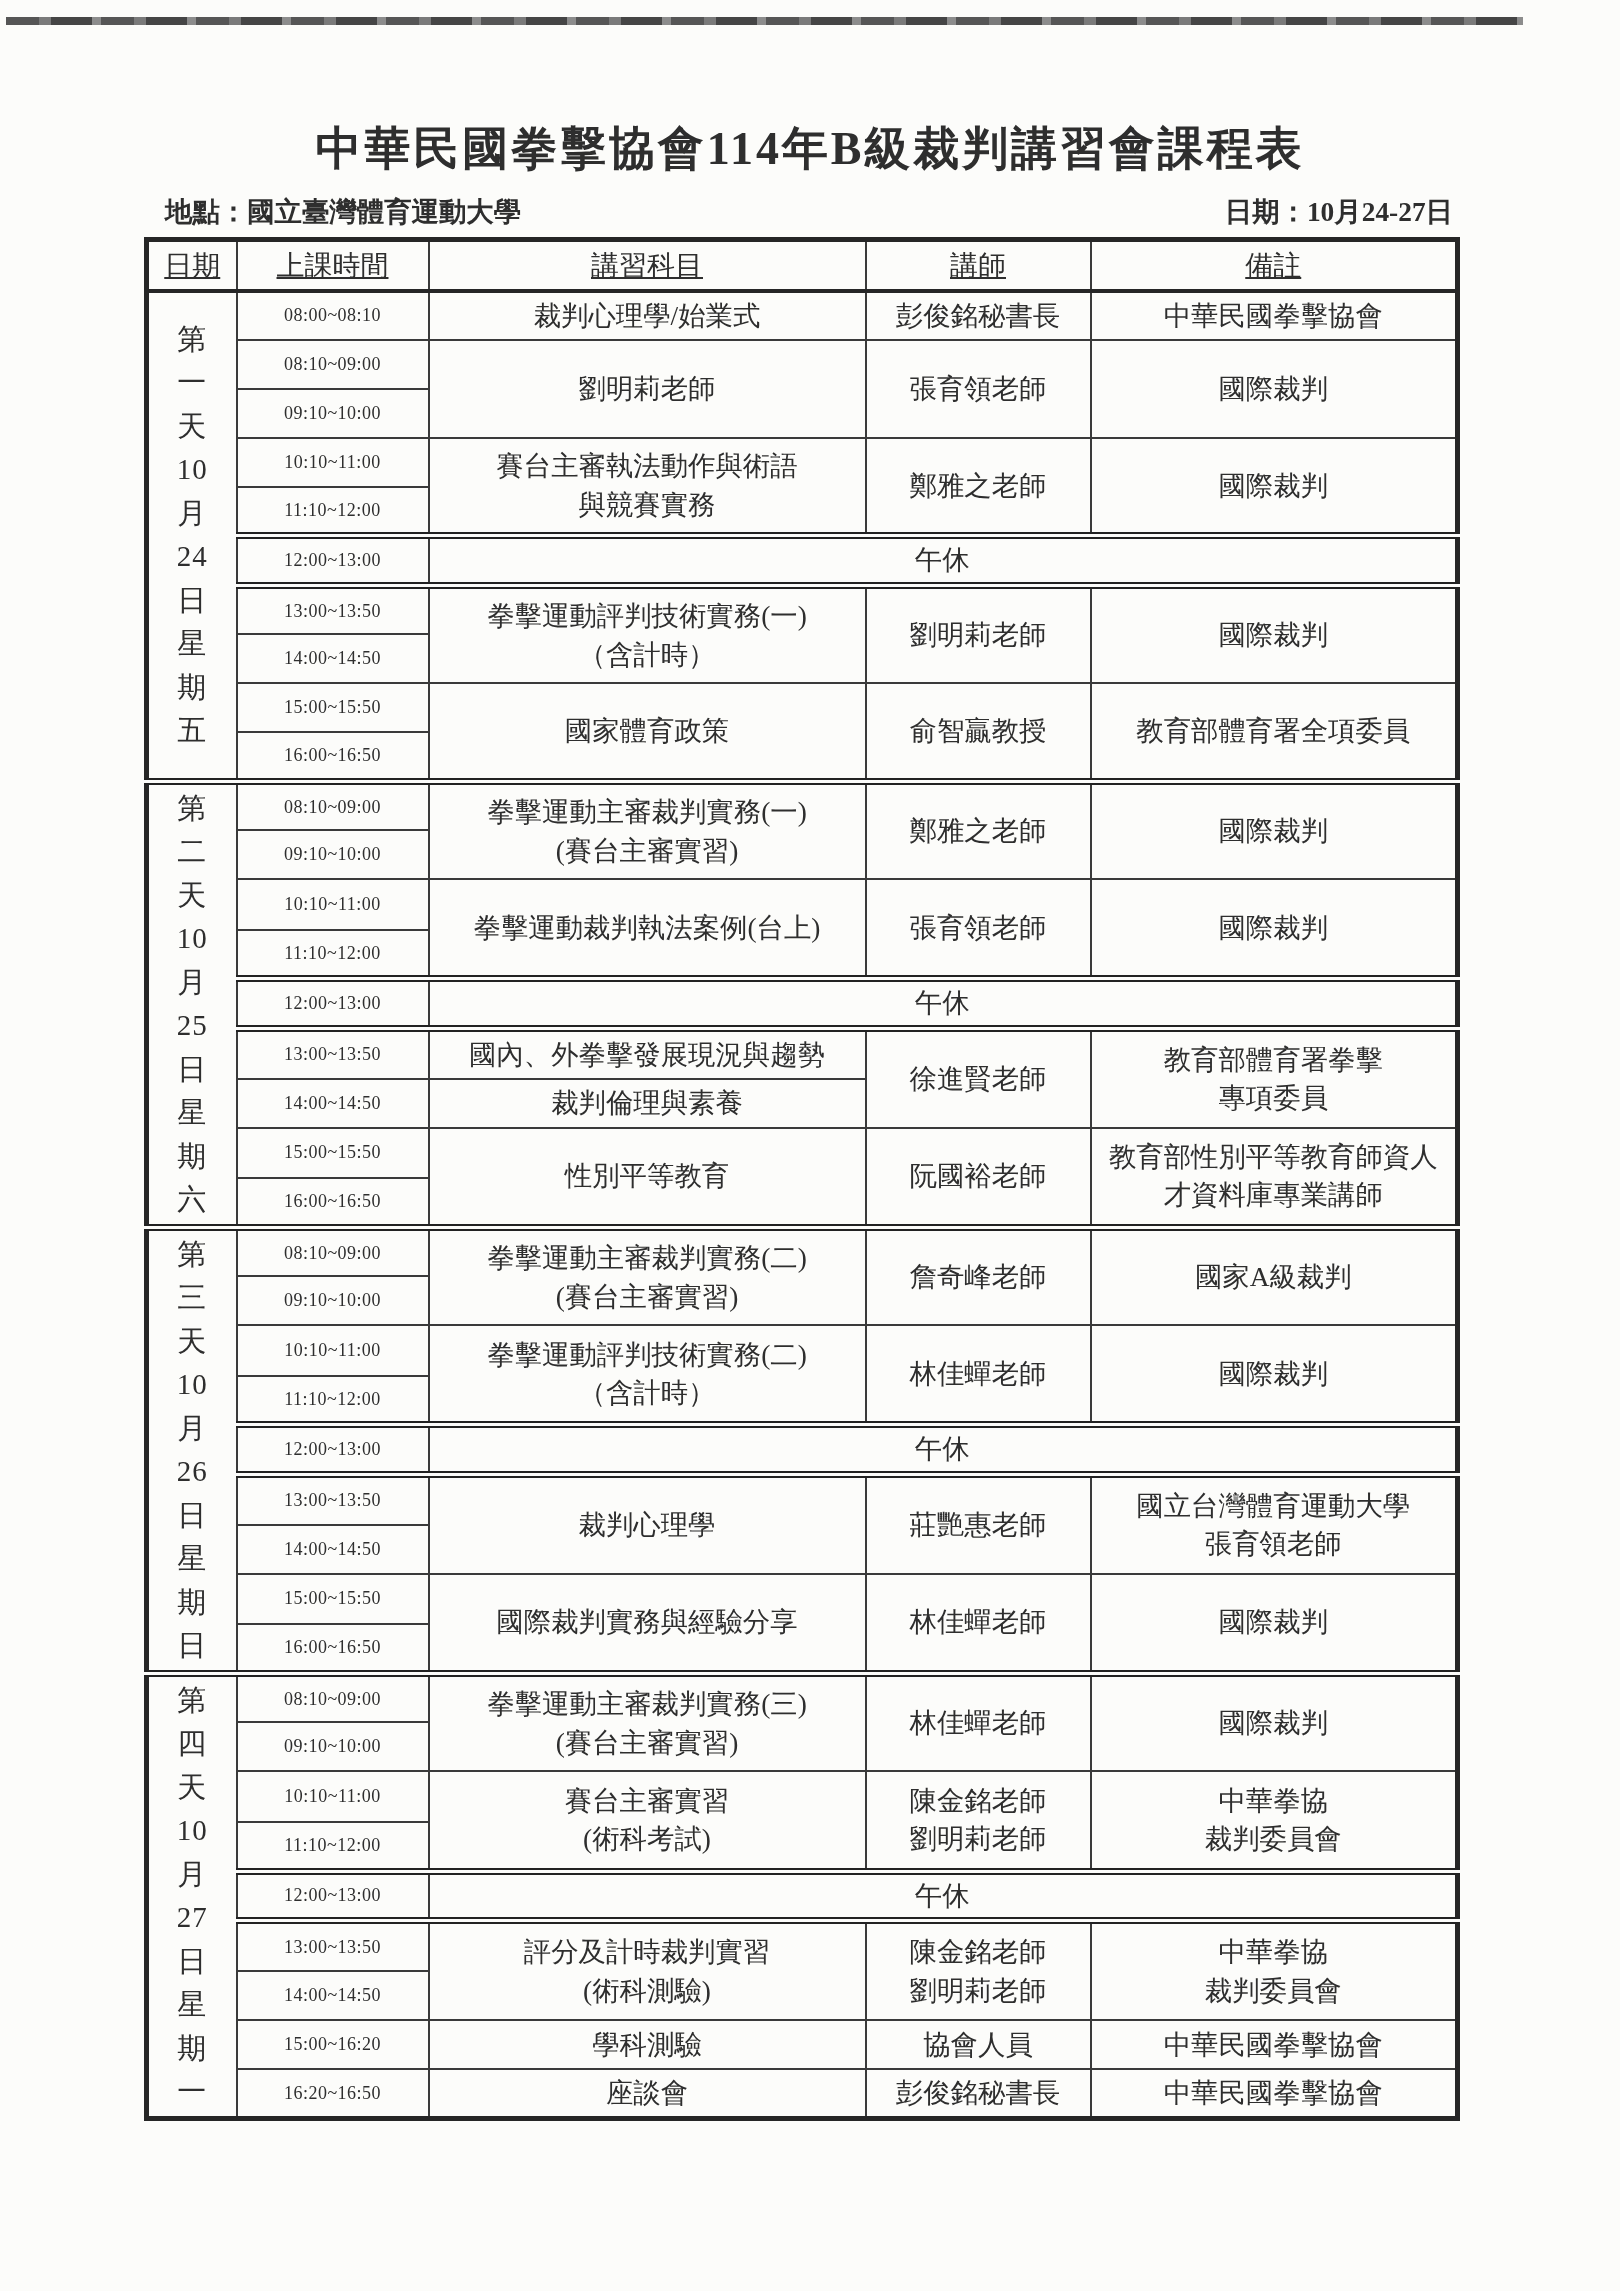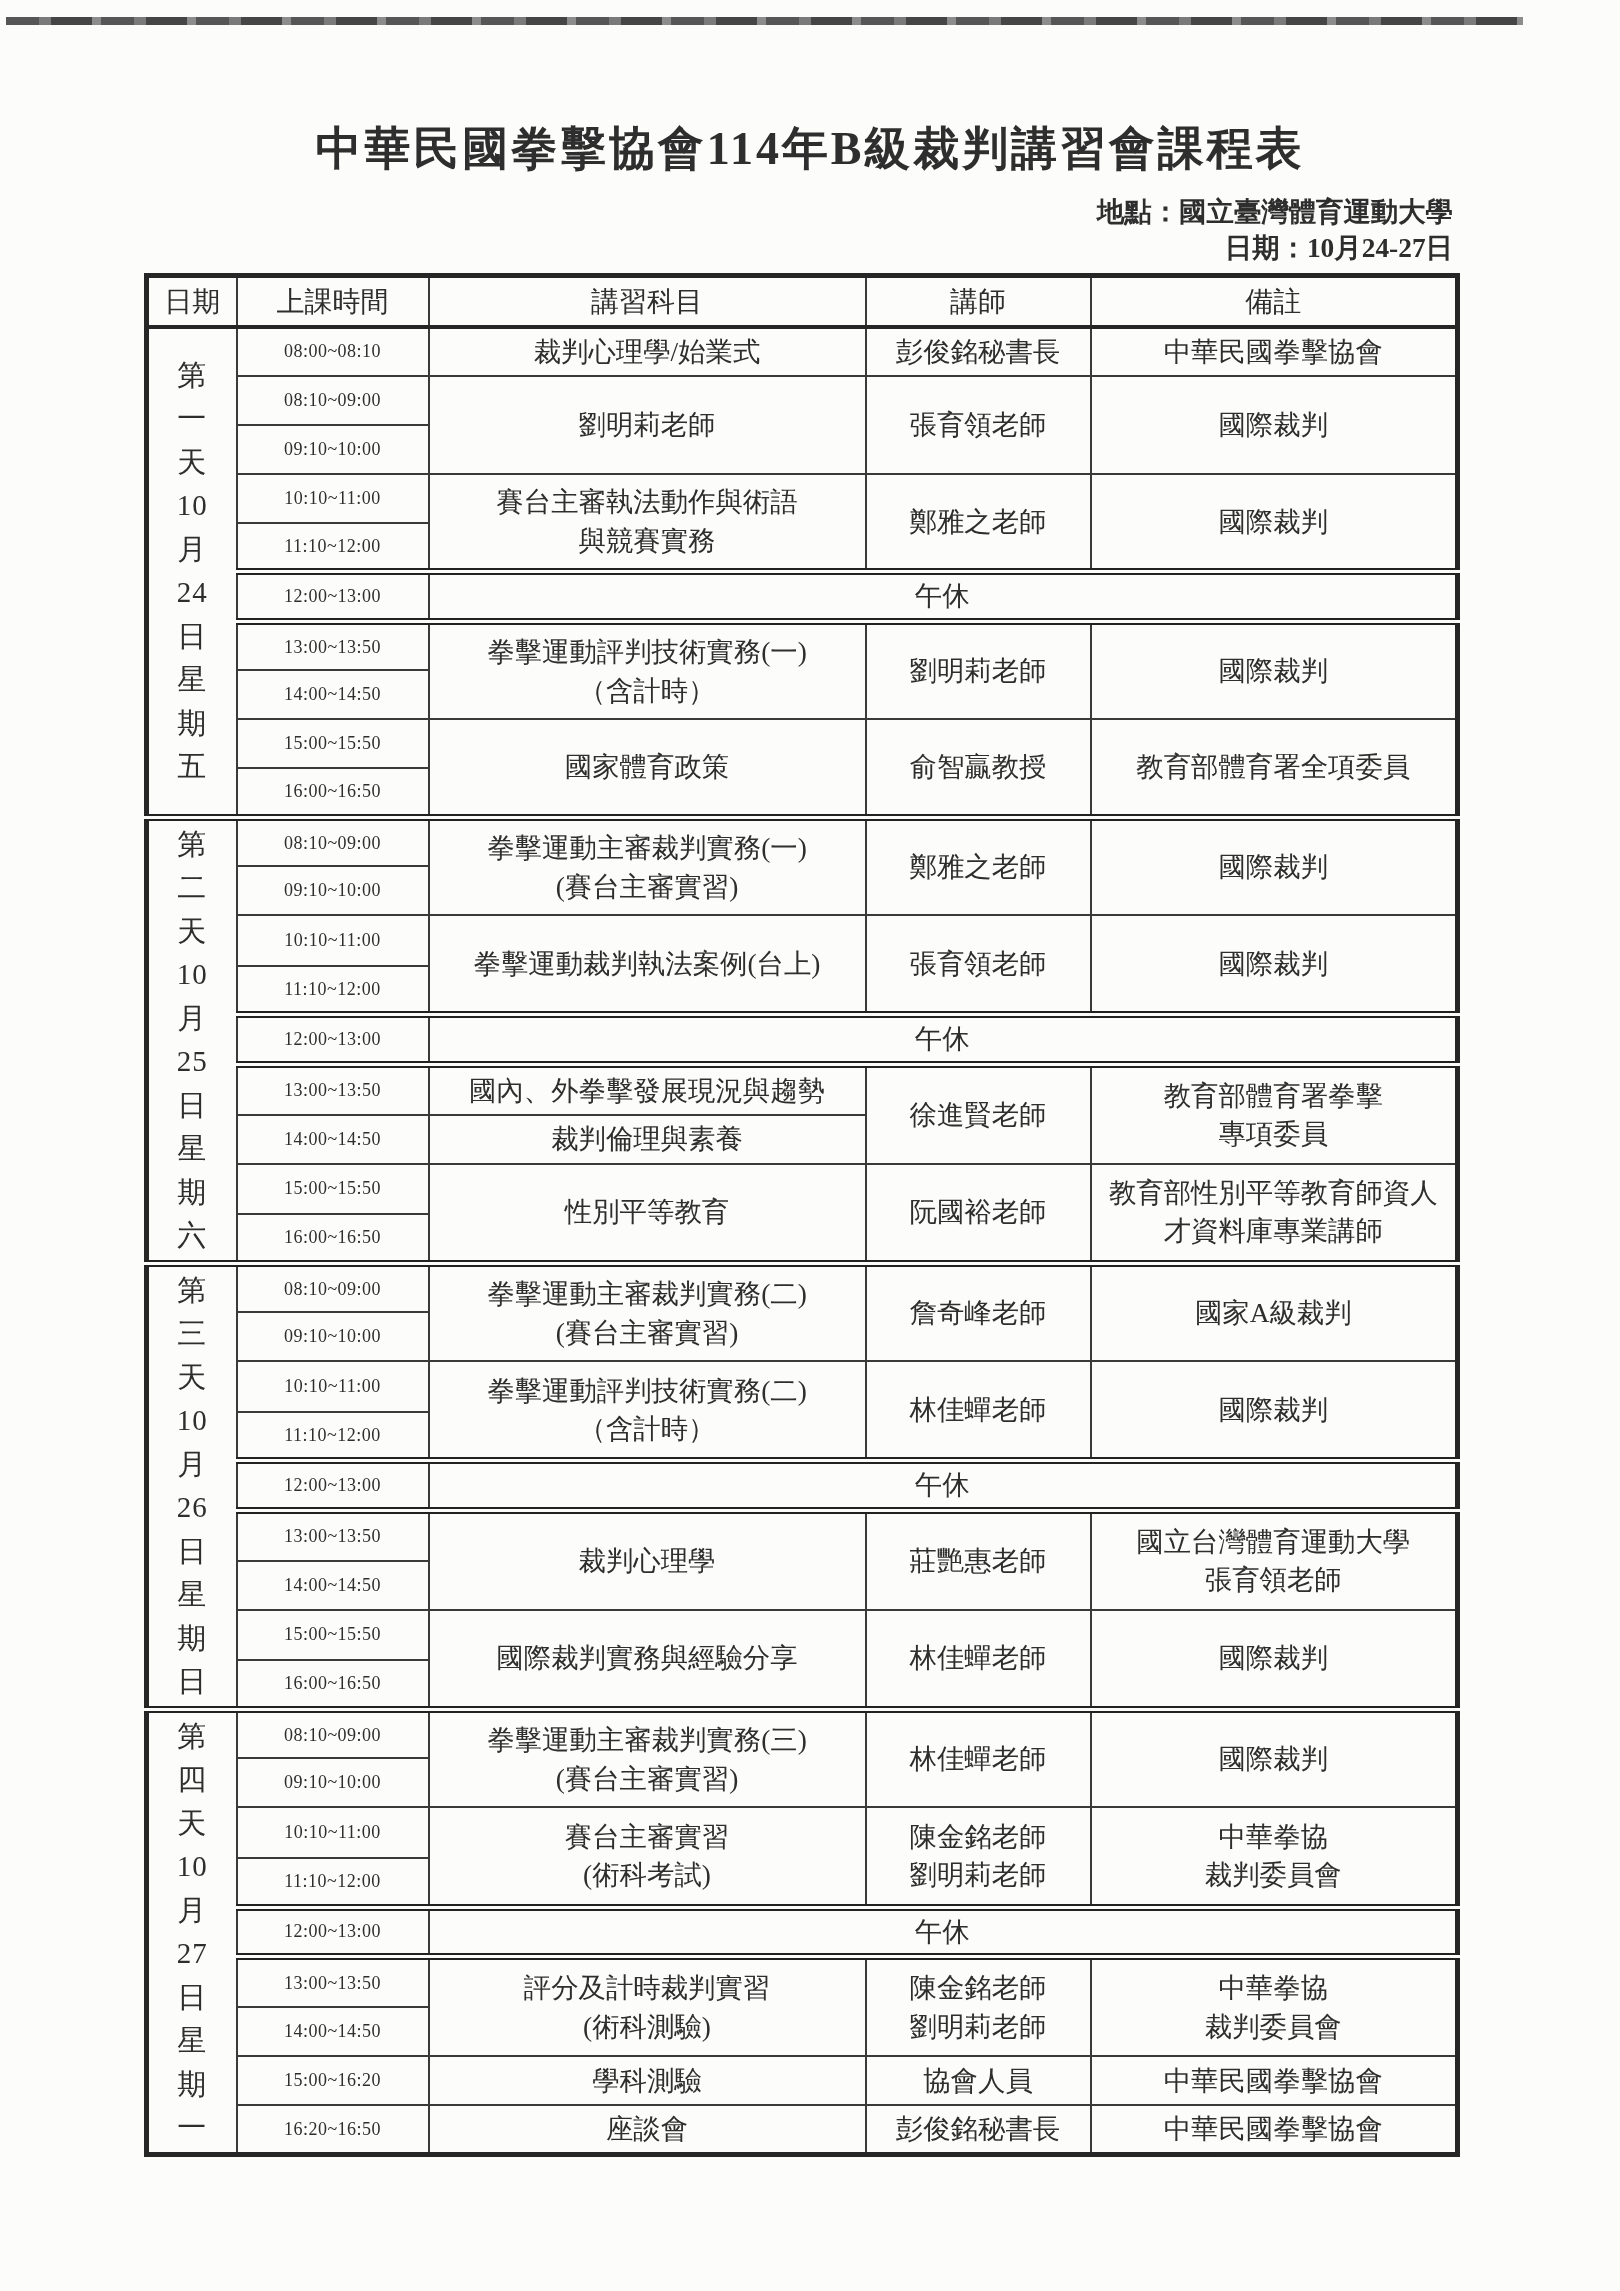--- a/index.html
+++ b/index.html
@@ -27,40 +27,39 @@
     font-weight: 700;
     letter-spacing: 2.9px;
   }
   .meta {
     display: flex;
     justify-content: space-between;
     align-items: flex-end;
     margin: 13.7px 167px 7.8px 165px;
     font-size: 27.4px;
     font-weight: 600;
-    flex-direction: column;
   }
   table.schedule {
     border-collapse: collapse;
     table-layout: fixed;
     width: 1311px;
     margin-left: 144px;
     border: 5.9px solid #262626;
   }
   td {
     border: 2.9px solid #3a3a3a;
     text-align: center;
     vertical-align: middle;
     font-size: 27.4px;
     line-height: 1.4;
     white-space: pre-line;
     padding: 2px 3.9px;
     color: #2e2e2e;
   }
-  td.hd   { height: 51px; font-size: 28px; }
+  td.hd   { height: 51px; font-size: 28px; text-decoration: underline; }
   td.time { height: 49px; font-size: 18px; letter-spacing: 0.5px; }
   td.day-label { font-size: 29px; line-height: 1.5; letter-spacing: 1px; }
   .bts { border-top: 4.9px solid #262626; }   
   .btd { border-top: 7.8px double #222222; text-align: center; }  
 </style>
 </head>
 <body>
 
 <div class="page">
   <div class="scan-edge"></div>

